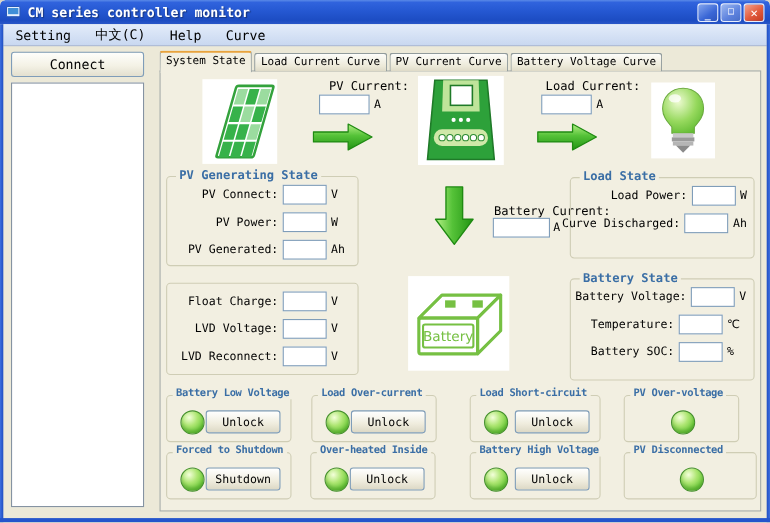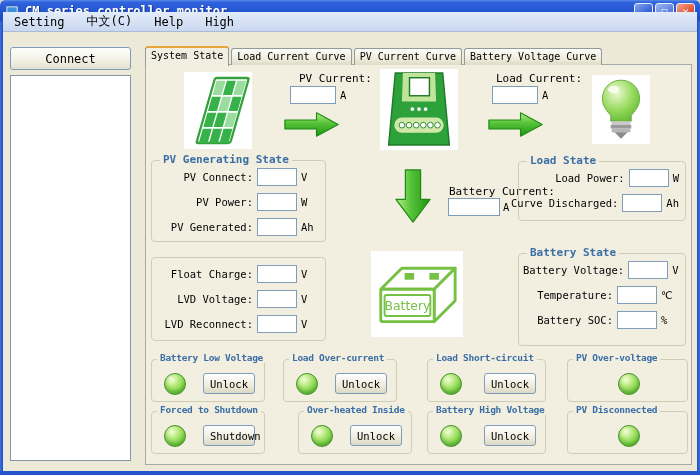--- a/index.html
+++ b/index.html
@@ -18,21 +18,21 @@
   .title-text{color:#fff;font-weight:bold;font-size:12px;margin-left:5px;
     text-shadow:1px 1px 1px #17357e;white-space:nowrap;}
   .win-btns{margin-left:auto;display:flex;gap:2px;}
   .win-btn{width:19px;height:17px;border-radius:3px;border:1px solid #e8eefc;box-sizing:border-box;
     display:flex;align-items:center;justify-content:center;color:#fff;font-size:9px;line-height:1;cursor:default;}
   .btn-min,.btn-max{background:linear-gradient(145deg,#84a6ee,#3a67d6 60%,#2d55be);}
   .btn-min span{margin-top:7px;font-weight:bold;}
   .btn-max{background:linear-gradient(145deg,#9db8f0,#5d82de 60%,#4a6fc8);}
   .btn-close{background:linear-gradient(145deg,#f5a590,#e25b3c 55%,#c43a20);font-size:11px;font-weight:bold;}
   .menubar{
-    position:absolute;left:3px;top:12px;width:694px;height:20px;box-sizing:border-box;
+    position:absolute;left:3px;top:22px;width:694px;height:20px;box-sizing:border-box;
     background:linear-gradient(180deg,#e3ecfa,#c9d8f0);border-bottom:1px solid #aab9d6;
     display:flex;align-items:center;
   }
   .menu-item{font-size:12px;color:#000;padding:2px 11px;white-space:nowrap;}
   .edge-l{position:absolute;left:0;top:22px;width:3px;height:453px;background:linear-gradient(90deg,#3d6fe0,#1f4ec2);}
   .edge-r{position:absolute;right:0;top:22px;width:3px;height:453px;background:linear-gradient(90deg,#1f4ec2,#3d6fe0);}
   .edge-b{position:absolute;left:0;bottom:0;width:700px;height:4px;background:#2455cc;}
   
   .connect-btn{
     position:absolute;left:10px;top:47px;width:121px;height:23px;
@@ -68,37 +68,37 @@
   .abs{position:absolute;z-index:2;white-space:nowrap;}
   .flow-label{font-size:11px;color:#000;margin-left:22px;}
   .unit{font-size:10.5px;color:#000;}
   .xp-input{border:1px solid #7f9db9;background:#fff;height:16px;box-sizing:content-box;
     font-family:inherit;font-size:11px;padding:0 2px;}
   
   .groupbox{position:absolute;border:1px solid #cfcdb5;border-radius:4px;z-index:2;box-sizing:border-box;}
   .gb-title{position:absolute;top:-8px;left:8px;background:#f2efe1;padding:0 3px;
     font-size:11px;font-weight:bold;color:#3a6ea5;white-space:nowrap;}
   .gb-pvgen{left:151px;top:160px;width:175px;height:82px;}
-  .gb-load{left:518px;top:161px;width:168px;height:60px;padding-left:37px;}
+  .gb-load{left:518px;top:161px;width:168px;height:74px;padding-left:37px;}
   .gb-ctrl{left:151px;top:257px;width:175px;height:84px;}
   .gb-batt{left:518px;top:253px;width:168px;height:93px;}
   .gb-row{display:flex;align-items:center;justify-content:flex-end;margin:7px 6px 0 4px;}
   .gb-row .f-label{flex:1;text-align:right;font-size:10.5px;padding-right:4px;white-space:nowrap;}
   .gb-row .xp-input{width:34px;}
   .gb-row .unit{width:22px;padding-left:4px;box-sizing:border-box;}
   
   .alarm{position:absolute;height:43px;border:1px solid #cfcdb5;border-radius:4px;z-index:2;box-sizing:border-box;}
   .alarm .gb-title{font-size:9.5px;letter-spacing:-0.3px;left:5px;}
   .alarm-body{display:flex;align-items:center;justify-content:space-between;height:100%;
     padding:6px 9px 0 12px;box-sizing:border-box;}
   .alarm.no-btn .alarm-body{justify-content:center;}
   .led{width:20px;height:20px;border-radius:50%;flex:none;
     background:radial-gradient(circle at 35% 28%,#f4ffda,#aee673 38%,#74ce40 70%,#54aa2b);
     border:1px solid #448f2c;box-shadow:inset 0 -3px 3px rgba(20,90,10,.25);}
-  .alarm-btn{width:52px;height:21px;border:1px solid #7f9db9;border-radius:3px;
+  .alarm-btn{width:68px;height:21px;border:1px solid #7f9db9;border-radius:3px;
     font-family:inherit;font-size:10.5px;cursor:pointer;
     background:linear-gradient(180deg,#ffffff,#efecdd 60%,#dcd8c5);}
   svg{display:block;}
 </style>
 </head>
 <body>
 
 <div class="window">
 
   <svg width="0" height="0" style="position:absolute">
@@ -140,21 +140,21 @@
       <span class="win-btn btn-close">
           <span>✕</span>
         </span>
     </span>
   </div>
 
   <div class="menubar">
     <span class="menu-item">Setting</span>
     <span class="menu-item">中文(C)</span>
     <span class="menu-item">Help</span>
-    <span class="menu-item">High</span>
+    <span class="menu-item">Curve</span>
   </div>
 
   <div class="edge-l"></div>
   <div class="edge-r"></div>
   <div class="edge-b"></div>
 
   <button class="connect-btn">Connect</button>
   <div class="device-list"></div>
 
   <div class="tabstrip">
@@ -337,35 +337,35 @@
       <button class="alarm-btn">Unlock</button>
     </div>
   </div>
   <div class="alarm" style="left:427px;top:359px;width:119px">
     <span class="gb-title">Load Short-circuit</span>
     <div class="alarm-body">
       <span class="led"></span>
       <button class="alarm-btn">Unlock</button>
     </div>
   </div>
-  <div class="alarm no-btn" style="left:567px;top:359px;width:121px">
+  <div class="alarm no-btn" style="left:567px;top:359px;width:105px">
     <span class="gb-title">PV Over-voltage</span>
     <div class="alarm-body">
       <span class="led"></span>
     </div>
   </div>
 
   <div class="alarm" style="left:151px;top:411px;width:114px">
     <span class="gb-title">Forced to Shutdown</span>
     <div class="alarm-body">
       <span class="led"></span>
       <button class="alarm-btn">Shutdown</button>
     </div>
   </div>
-  <div class="alarm" style="left:298px;top:411px;width:114px">
+  <div class="alarm" style="left:282px;top:411px;width:114px">
     <span class="gb-title">Over-heated Inside</span>
     <div class="alarm-body">
       <span class="led"></span>
       <button class="alarm-btn">Unlock</button>
     </div>
   </div>
   <div class="alarm" style="left:427px;top:411px;width:119px">
     <span class="gb-title">Battery High Voltage</span>
     <div class="alarm-body">
       <span class="led"></span>

